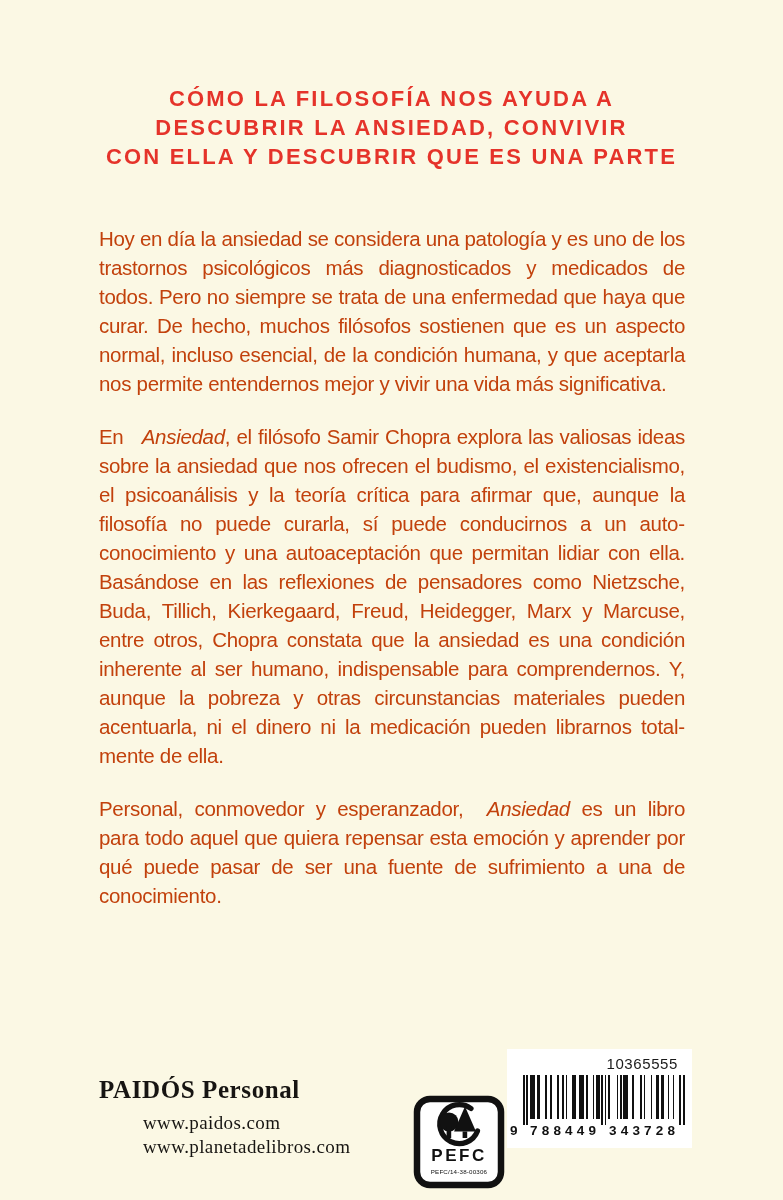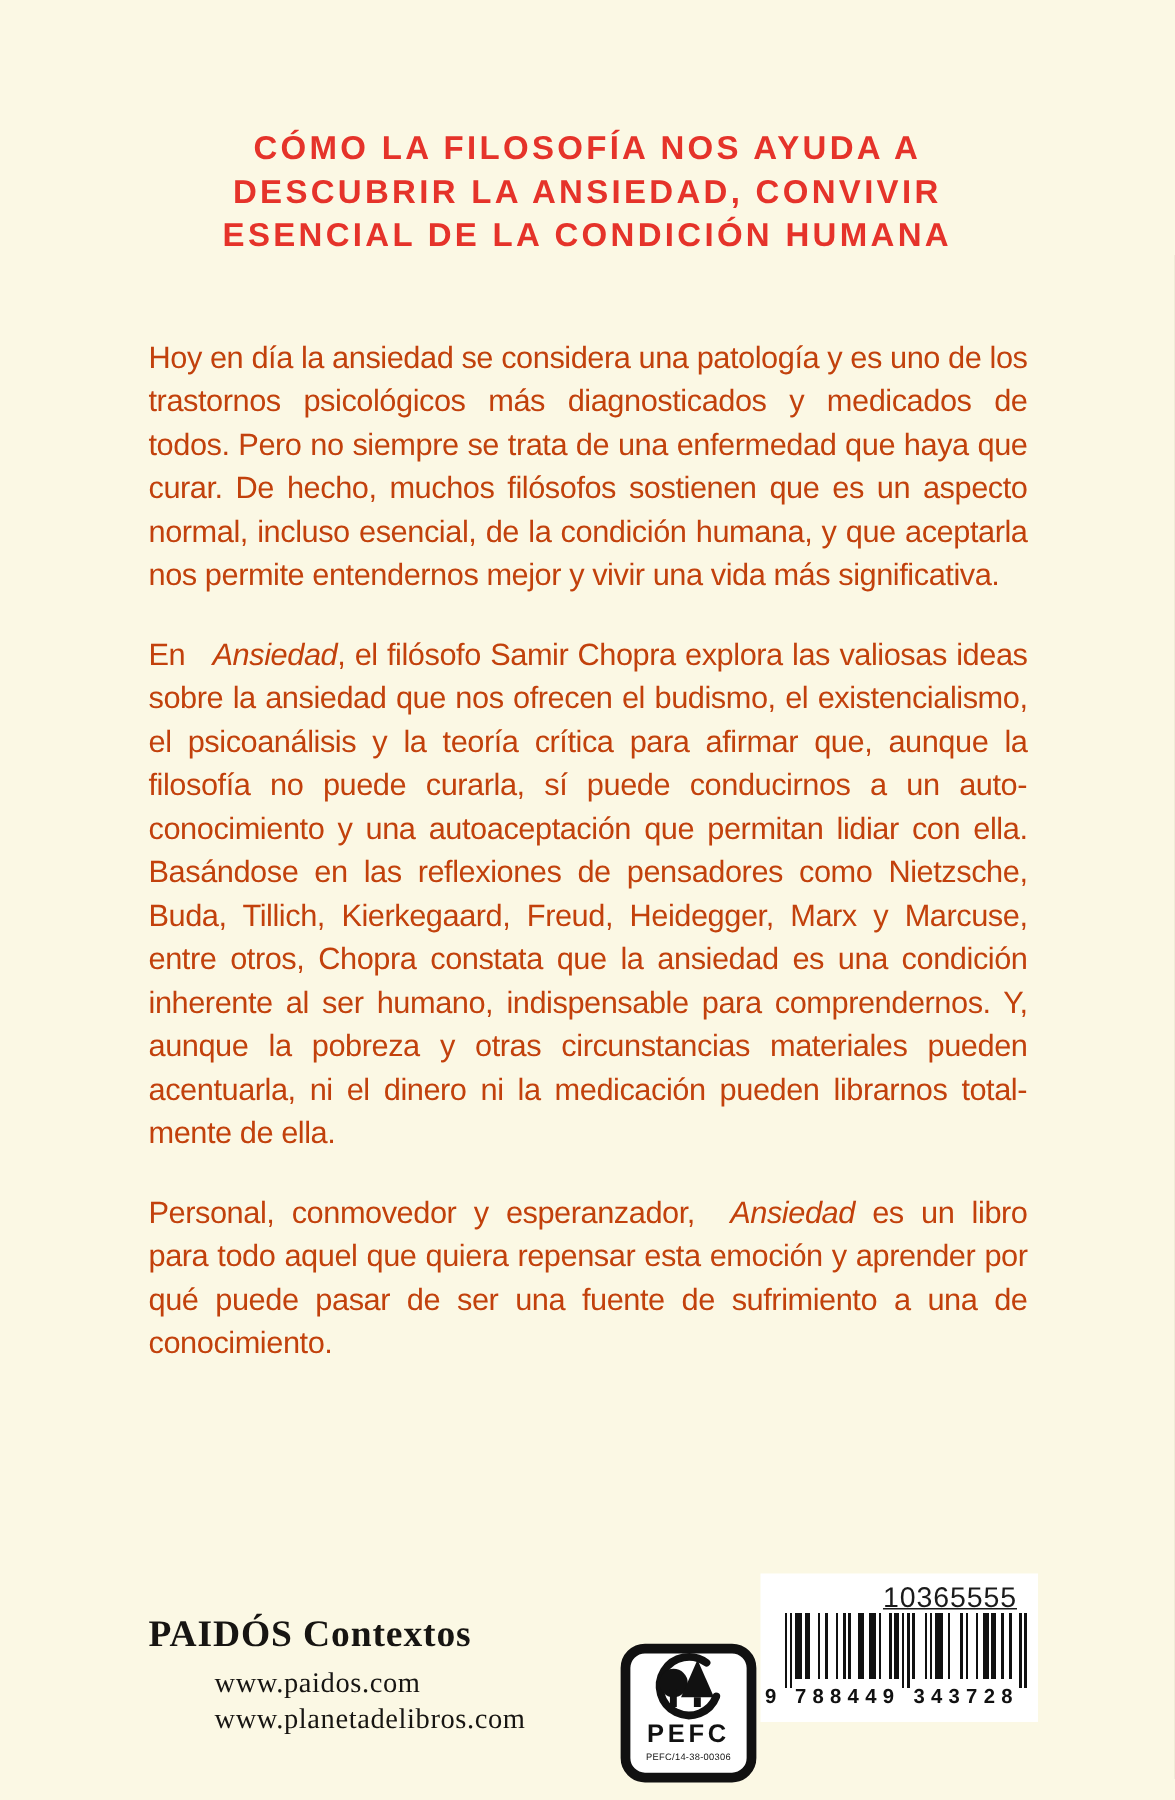--- a/index.html
+++ b/index.html
@@ -75,24 +75,23 @@
   }
   .barcode-box {
     position: absolute;
     left: 507px; top: 1049px;
     width: 185px; height: 99px;
     background: #ffffff;
   }
   .sku {
     position: absolute;
     top: 6px; right: 14px;
-    font-size: 19px;
+    font-size: 15px;
     letter-spacing: 0.6px;
     color: #1a1a1a;
-    text-decoration: underline;
   }
   .ean-svg {
     position: absolute;
     left: 0; top: 26px;
     width: 185px; height: 66px;
   }
   .ean-svg rect { fill: #111111; shape-rendering: crispEdges; }
   .ean-digits {
     font-family: "Liberation Sans", sans-serif;
     font-size: 13.5px;
@@ -101,32 +100,32 @@
   }
 </style>
 </head>
 <body>
 
 <div class="cover">
 
   <header class="headline">
     <div>CÓMO LA FILOSOFÍA NOS AYUDA A</div>
     <div>DESCUBRIR LA ANSIEDAD, CONVIVIR</div>
-    <div>ESENCIAL DE LA CONDICIÓN HUMANA</div>
+    <div>CON ELLA Y DESCUBRIR QUE ES UNA PARTE</div>
   </header>
 
   <main class="synopsis">
     <p>Hoy en día la ansiedad se considera una patología y es uno de los trastornos psicológicos más diagnosticados y medica­dos de todos. Pero no siempre se trata de una enfermedad que haya que curar. De hecho, muchos filósofos sostienen que es un aspecto normal, incluso esencial, de la condición humana, y que aceptarla nos permite entendernos mejor y vivir una vida más significativa.</p>
     <p><span>En </span><em>Ansiedad</em><span>, el filósofo Samir Chopra explora las valiosas ideas sobre la ansiedad que nos ofrecen el budismo, el existencialismo, el psicoanálisis y la teoría crítica para afirmar que, aunque la filosofía no puede curarla, sí puede conducirnos a un auto­conocimiento y una autoaceptación que permitan lidiar con ella. Basándose en las reflexiones de pensadores como Nietzsche, Buda, Tillich, Kierkegaard, Freud, Heidegger, Marx y Marcuse, entre otros, Chopra constata que la ansiedad es una condición inherente al ser humano, indispensable para comprendernos. Y, aunque la pobreza y otras circunstancias materiales pueden acentuarla, ni el dinero ni la medicación pueden librarnos total­mente de ella.</span></p>
     <p><span>Personal, conmovedor y esperanzador, </span><em>Ansiedad</em><span> es un libro para todo aquel que quiera repensar esta emoción y aprender por qué puede pasar de ser una fuente de sufrimiento a una de conocimiento.</span></p>
   </main>
 
   <footer>
     <div class="imprint-block">
-      <div class="imprint">PAIDÓS Contextos</div>
+      <div class="imprint">PAIDÓS Personal</div>
       <div class="url">www.paidos.com</div>
       <div class="url">www.planetadelibros.com</div>
     </div>
 
     <div class="pefc-box">
       <svg viewBox="0 0 92 94" width="92" height="94">
         <rect x="4" y="4" width="84" height="86" rx="13" fill="#ffffff" stroke="#111111" stroke-width="6.5"></rect>
         <path d="M 58 13.5 A 19.5 19.5 0 1 0 64.5 36" fill="none" stroke="#111111" stroke-width="5.2" stroke-linecap="round"></path>
         <circle cx="36" cy="27" r="9.5" fill="#111111"></circle>
         <rect x="33.6" y="31" width="4.6" height="12" fill="#111111"></rect>

